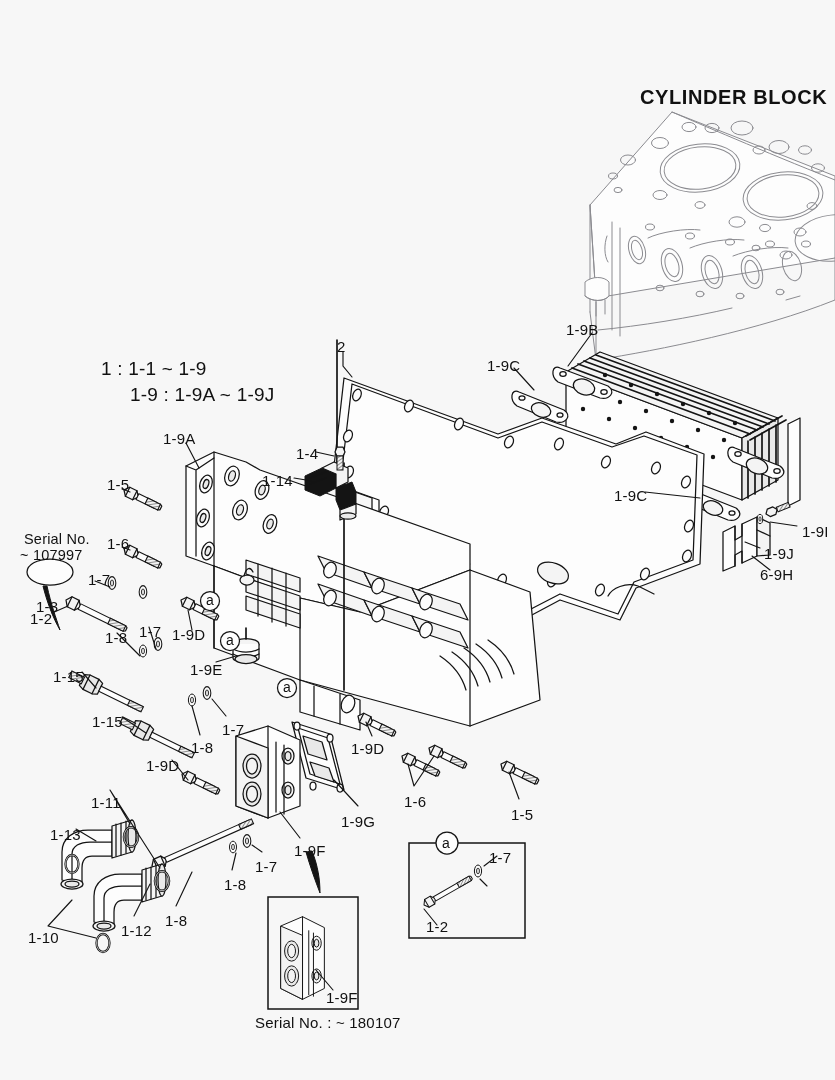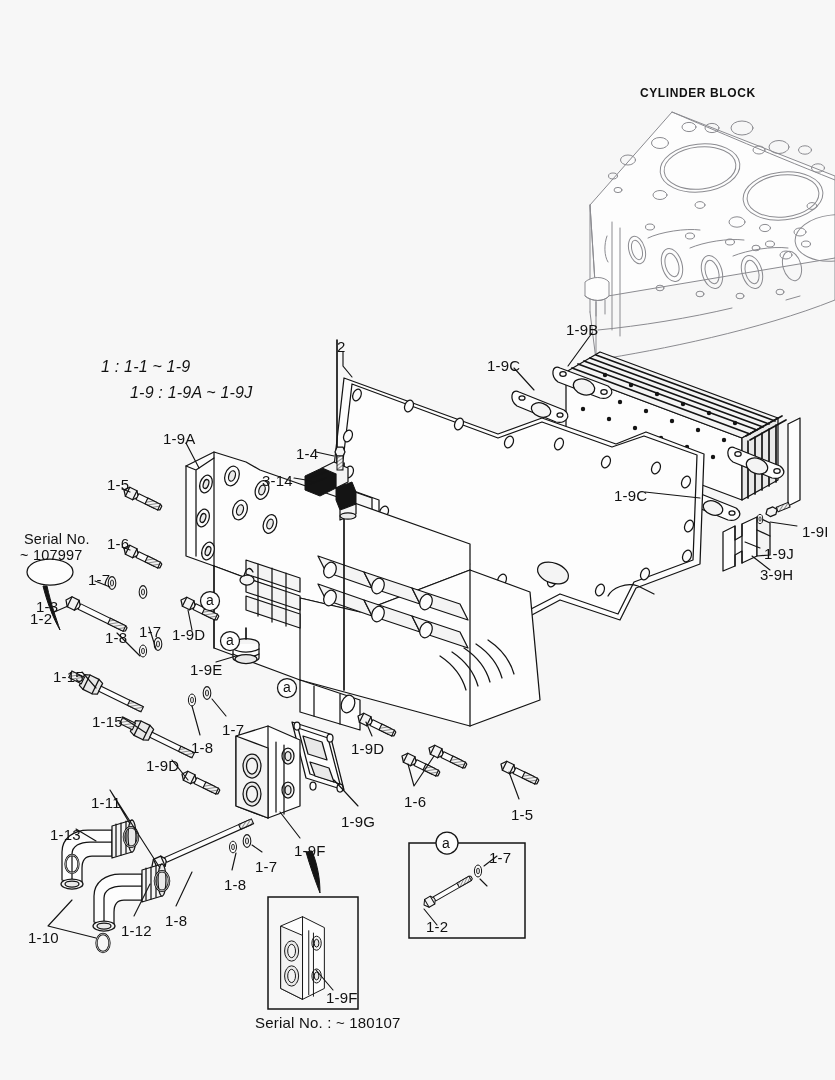--- a/index.html
+++ b/index.html
@@ -26,27 +26,26 @@
   .lbl {
     position: absolute;
     font-family: "Liberation Sans", sans-serif;
     font-size: 15px;
     color: #111111;
     white-space: nowrap;
     letter-spacing: 0.2px;
     line-height: 1.18;
   }
   .lbl.title {
-    font-size: 12px;
+    font-size: 20px;
     font-weight: bold;
     letter-spacing: 0.6px;
   }
   .lbl.legend {
-    font-size: 16px;
-    font-style: italic;
+    font-size: 19px;
   }
   .lbl.note {
     font-size: 14.5px;
   }
   .lbl.caption {
     font-size: 15px;
   }
 </style>
 </head>
 <body>
@@ -638,28 +637,28 @@
       <div class="lbl" style="left: 206px; top: 592px; font-size: 14px;">a</div>
       <div class="lbl" style="left: 226px; top: 632px; font-size: 14px;">a</div>
       <div class="lbl" style="left: 283px; top: 679px; font-size: 14px;">a</div>
     </div>
   <div id="label-layer">
       <div class="lbl" style="left: 337px; top: 338px;">2</div>
       <div class="lbl" style="left: 487px; top: 357px;">1-9C</div>
       <div class="lbl" style="left: 566px; top: 321px;">1-9B</div>
       <div class="lbl" style="left: 163px; top: 430px;">1-9A</div>
       <div class="lbl" style="left: 296px; top: 445px;">1-4</div>
-      <div class="lbl" style="left: 262px; top: 472px;">3-14</div>
+      <div class="lbl" style="left: 262px; top: 472px;">1-14</div>
       <div class="lbl" style="left: 107px; top: 476px;">1-5</div>
       <div class="lbl" style="left: 614px; top: 487px;">1-9C</div>
       <div class="lbl" style="left: 802px; top: 523px;">1-9I</div>
       <div class="lbl" style="left: 107px; top: 535px;">1-6</div>
       <div class="lbl" style="left: 764px; top: 545px;">1-9J</div>
       <div class="lbl" style="left: 88px; top: 571px;">1-7</div>
-      <div class="lbl" style="left: 760px; top: 566px;">3-9H</div>
+      <div class="lbl" style="left: 760px; top: 566px;">6-9H</div>
       <div class="lbl" style="left: 30px; top: 610px;">1-2</div>
       <div class="lbl" style="left: 105px; top: 629px;">1-8</div>
       <div class="lbl" style="left: 139px; top: 623px;">1-7</div>
       <div class="lbl" style="left: 172px; top: 626px;">1-9D</div>
       <div class="lbl" style="left: 190px; top: 661px;">1-9E</div>
       <div class="lbl" style="left: 53px; top: 668px;">1-15</div>
       <div class="lbl" style="left: 92px; top: 713px;">1-15</div>
       <div class="lbl" style="left: 222px; top: 721px;">1-7</div>
       <div class="lbl" style="left: 191px; top: 739px;">1-8</div>
       <div class="lbl" style="left: 146px; top: 757px;">1-9D</div>

